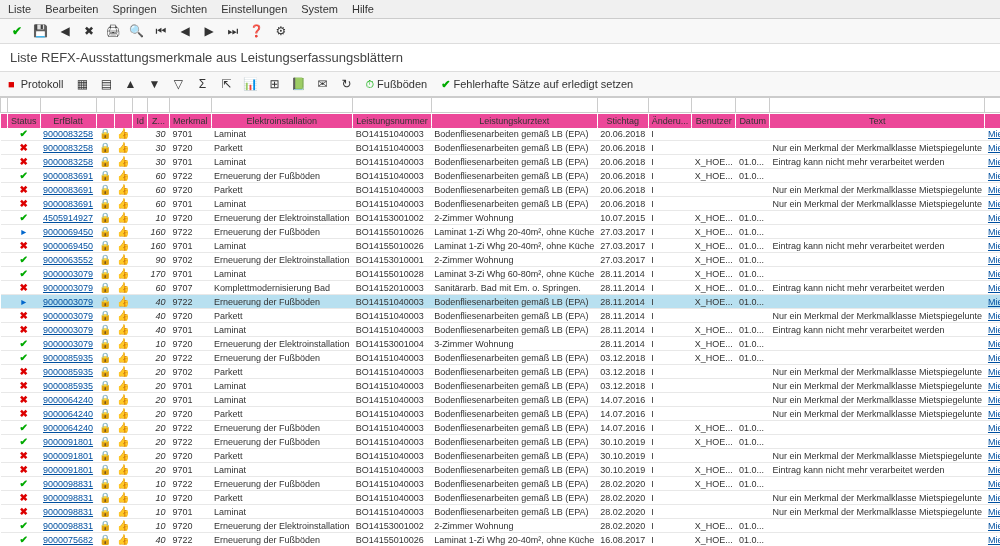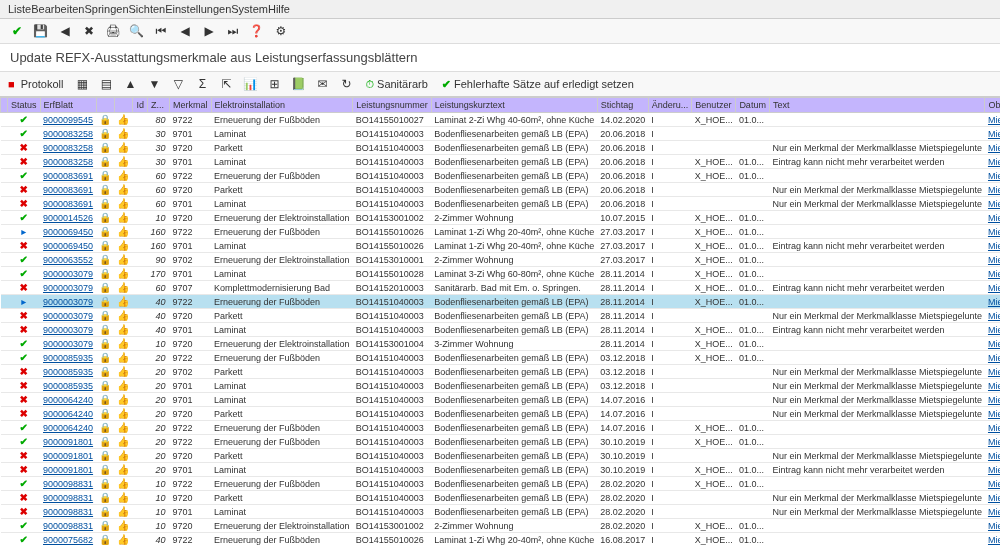--- a/index.html
+++ b/index.html
@@ -1,27 +1,27 @@
 <!DOCTYPE html>
 <html><head>
 <meta charset="utf-8">
 <style>
 * { margin:0; padding:0; box-sizing:border-box; }
 body { font-family:Arial,sans-serif; font-size:10px; background:#f5f5f5; color:#333; width:1000px; height:546px; overflow:hidden; }
-.menubar { display:flex; padding:3px 8px; background:#f0f0f0; border-bottom:1px solid #ccc; font-size:11px; }
+.menubar { display:flex; gap:14px; padding:3px 8px; background:#f0f0f0; border-bottom:1px solid #ccc; font-size:11px; }
 .menubar span { cursor:pointer; }
 .toolbar { display:flex; gap:6px; padding:3px 8px; background:#f8f8f8; border-bottom:1px solid #ddd; align-items:center; }
 .tbtn { width:18px; height:18px; display:flex; align-items:center; justify-content:center; cursor:pointer; font-size:12px; }
 .title { padding:6px 10px; font-size:13px; color:#444; background:#fff; border-bottom:1px solid #ddd; }
 .toolbar2 { display:flex; gap:6px; padding:3px 8px; background:#f8f8f8; border-bottom:1px solid #ccc; align-items:center; font-size:11px; }
 .toolbar2 .lbl { margin-right:4px; }
 .toolbar2 .act { display:flex; align-items:center; gap:3px; padding:0 4px; cursor:pointer; }
 .grid { overflow:auto; height:calc(546px - 92px); background:#fff; }
 table { border-collapse:collapse; width:100%; font-size:9px; }
-th { background:#c4b5fd; border:1px solid #ccc; padding:2px 3px; text-align:left; font-weight:normal; color:#333; position:sticky; top:0; white-space:nowrap; }
+th { background:#ec4899; border:1px solid #ccc; padding:2px 3px; text-align:center; font-weight:normal; color:#333; position:sticky; top:16px; white-space:nowrap; }
 td { border-bottom:1px solid #e8e8e8; padding:1px 3px; white-space:nowrap; overflow:hidden; text-overflow:ellipsis; }
 tr.sel { background:#b8e0f0; }
 .ico { width:12px; text-align:center; font-size:10px; }
 .ok { color:#0a0; font-weight:bold; }
 .err { color:#d00; font-weight:bold; }
 .flag { color:#06c; }
 .link { color:#0050a0; text-decoration:underline; cursor:pointer; }
 .lock { color:#888; }
 .thumb { color:#888; }
 td.num { text-align:right; padding-right:4px;font-style:italic; }
@@ -45,39 +45,39 @@
   <span class="tbtn">✖</span>
   <span class="tbtn">🖨</span>
   <span class="tbtn">🔍</span>
   <span class="tbtn">⏮</span>
   <span class="tbtn">◀</span>
   <span class="tbtn">▶</span>
   <span class="tbtn">⏭</span>
   <span class="tbtn" style="color:#e90">❓</span>
   <span class="tbtn">⚙</span>
 </div>
-<div class="title">Update REFX-Ausstattungsmerkmale aus Leistungserfassungsblättern</div>
+<div class="title">Liste REFX-Ausstattungsmerkmale aus Leistungserfassungsblättern</div>
 <div class="toolbar2">
   <span style="color:#d00">■</span>
   <span class="lbl">Protokoll</span>
   <span class="tbtn">▦</span>
   <span class="tbtn">▤</span>
   <span class="tbtn">▲</span>
   <span class="tbtn">▼</span>
   <span class="tbtn">▽</span>
   <span class="tbtn">Σ</span>
   <span class="tbtn">⇱</span>
   <span class="tbtn">📊</span>
   <span class="tbtn">⊞</span>
   <span class="tbtn">📗</span>
   <span class="tbtn">✉</span>
   <span class="tbtn">↻</span>
   <span class="act">
       <span style="color:#0a0">⏱</span>
-      <span>Sanitärarb</span>
+      <span>Fußböden</span>
     </span>
   <span class="act">
       <span class="ok">✔</span>
       <span>Fehlerhafte Sätze auf erledigt setzen</span>
     </span>
 </div>
 <div class="grid">
   <table>
     <thead>
         <tr>
@@ -230,21 +230,21 @@
           <td>20.06.2018</td>
           <td>I</td>
           <td></td>
           <td></td>
           <td>Nur ein Merkmal der Merkmalklasse Mietspiegelunte</td>
           <td><span class="link">Mieteinheit 1200/2021/11</span></td>
         </tr>
         <tr>
           <td class="ico"></td>
           <td class="ico"><span class="ok">✔</span></td>
-          <td><span class="link">9000014526</span></td>
+          <td><span class="link">4505914927</span></td>
           <td class="ico lock">🔒</td>
           <td class="ico thumb">👍</td>
           <td></td>
           <td class="num">10</td>
           <td>9720</td>
           <td>Erneuerung der Elektroinstallation</td>
           <td>BO14153001002</td>
           <td>2-Zimmer Wohnung</td>
           <td>10.07.2015</td>
           <td>I</td>

